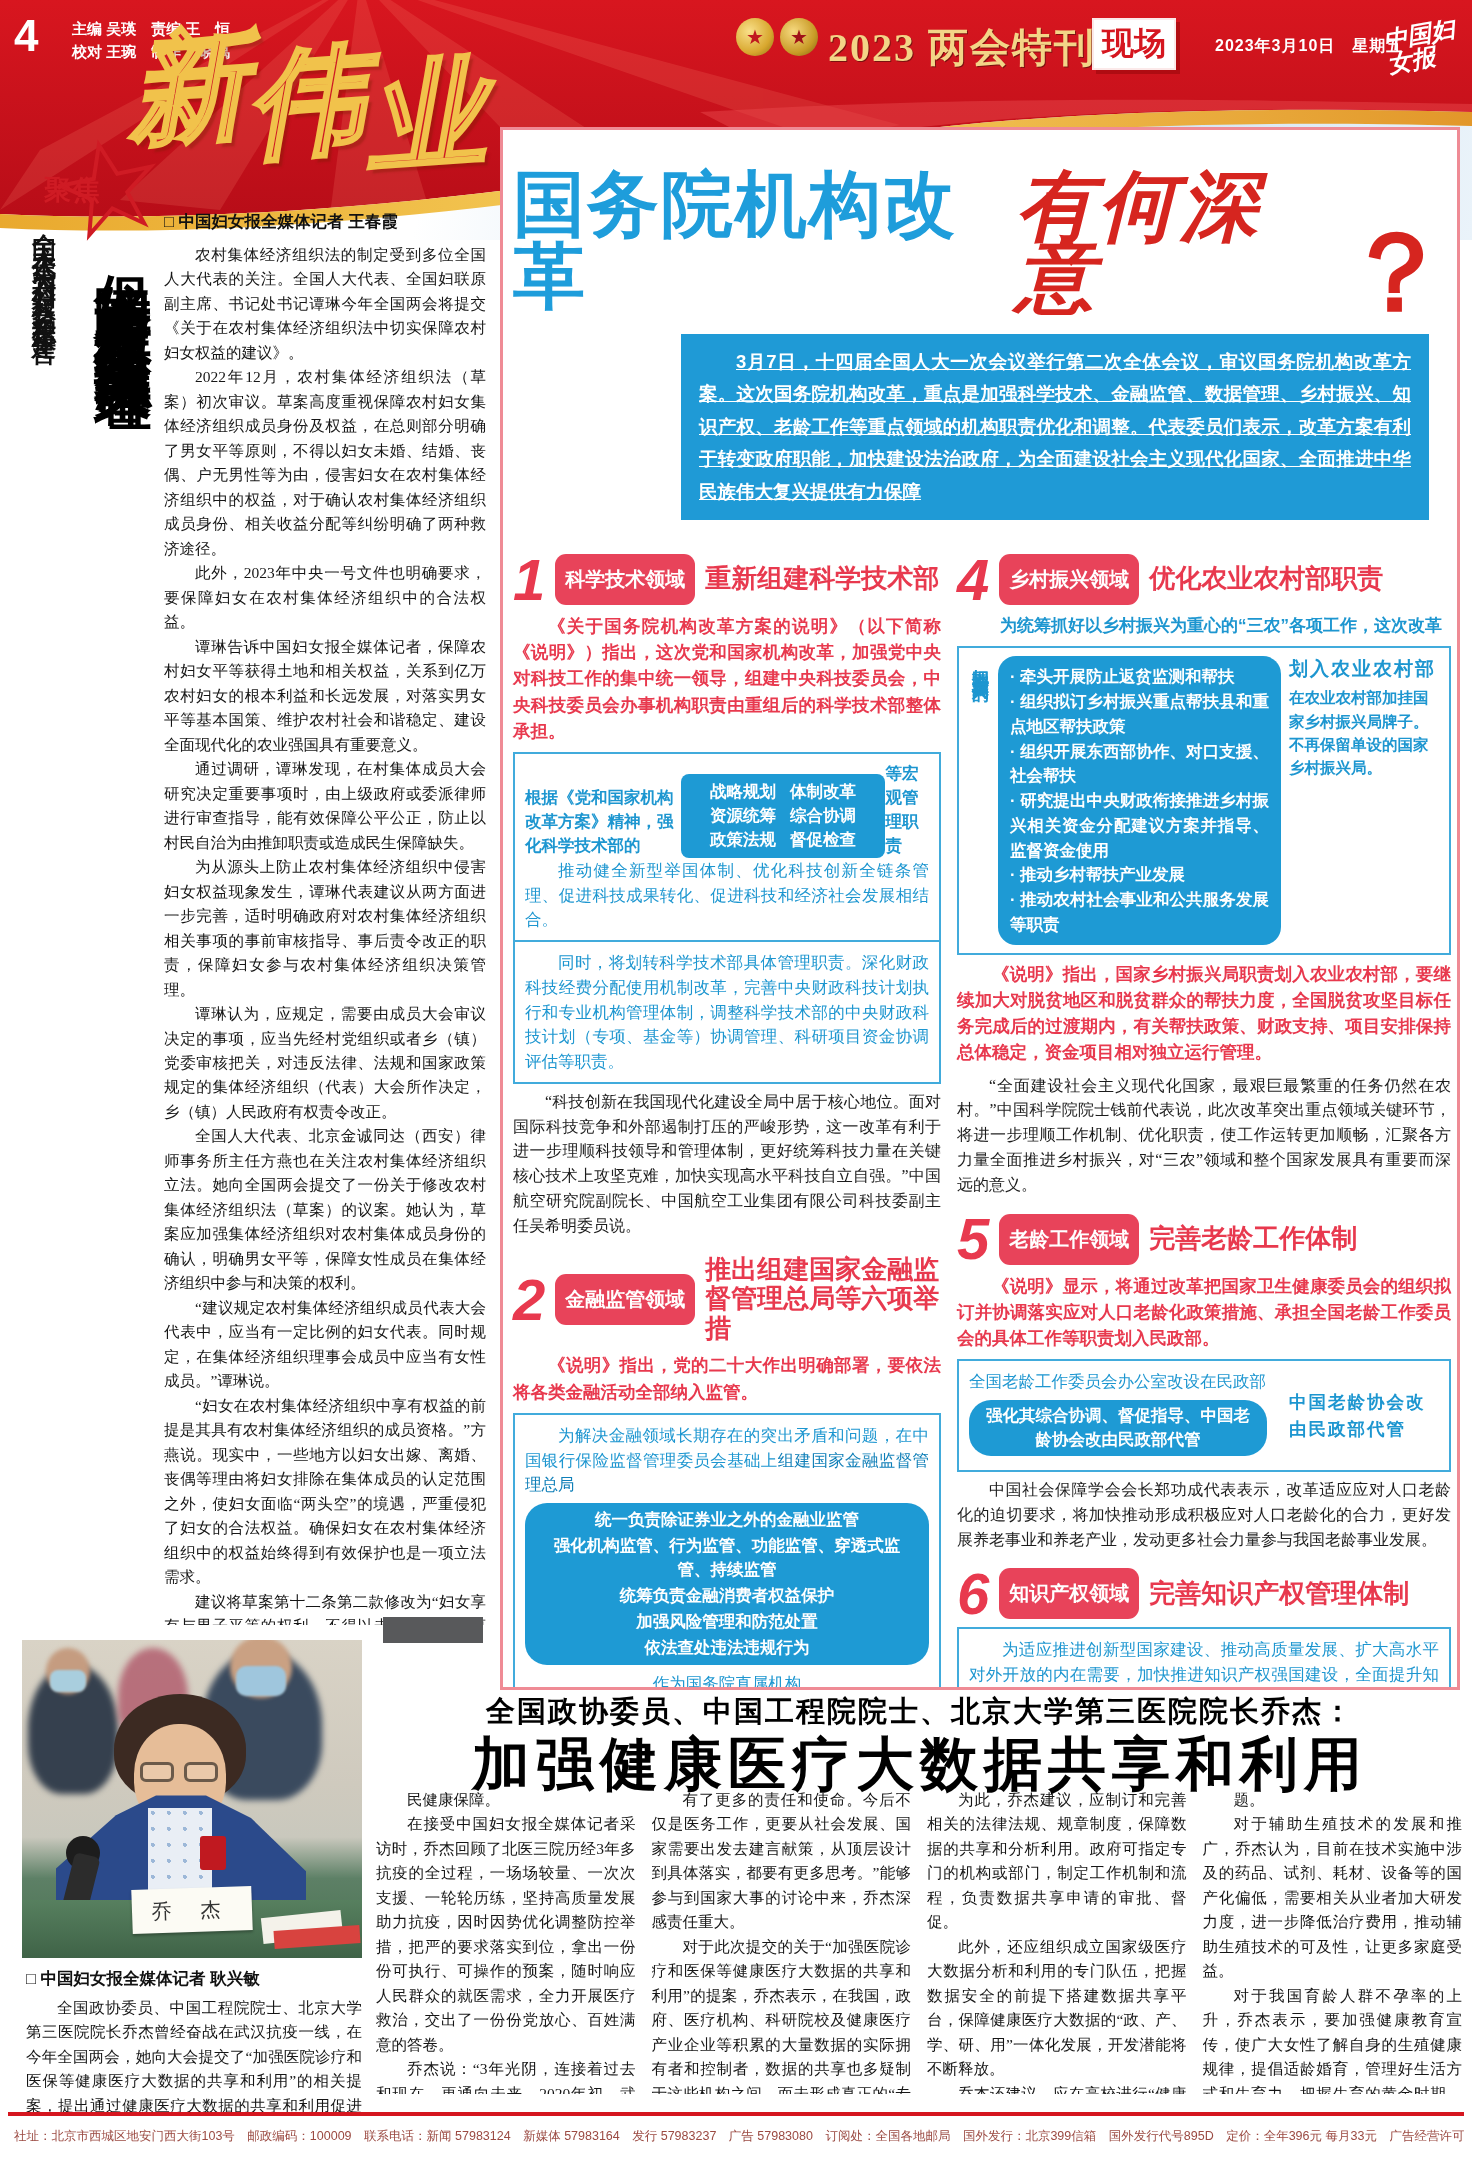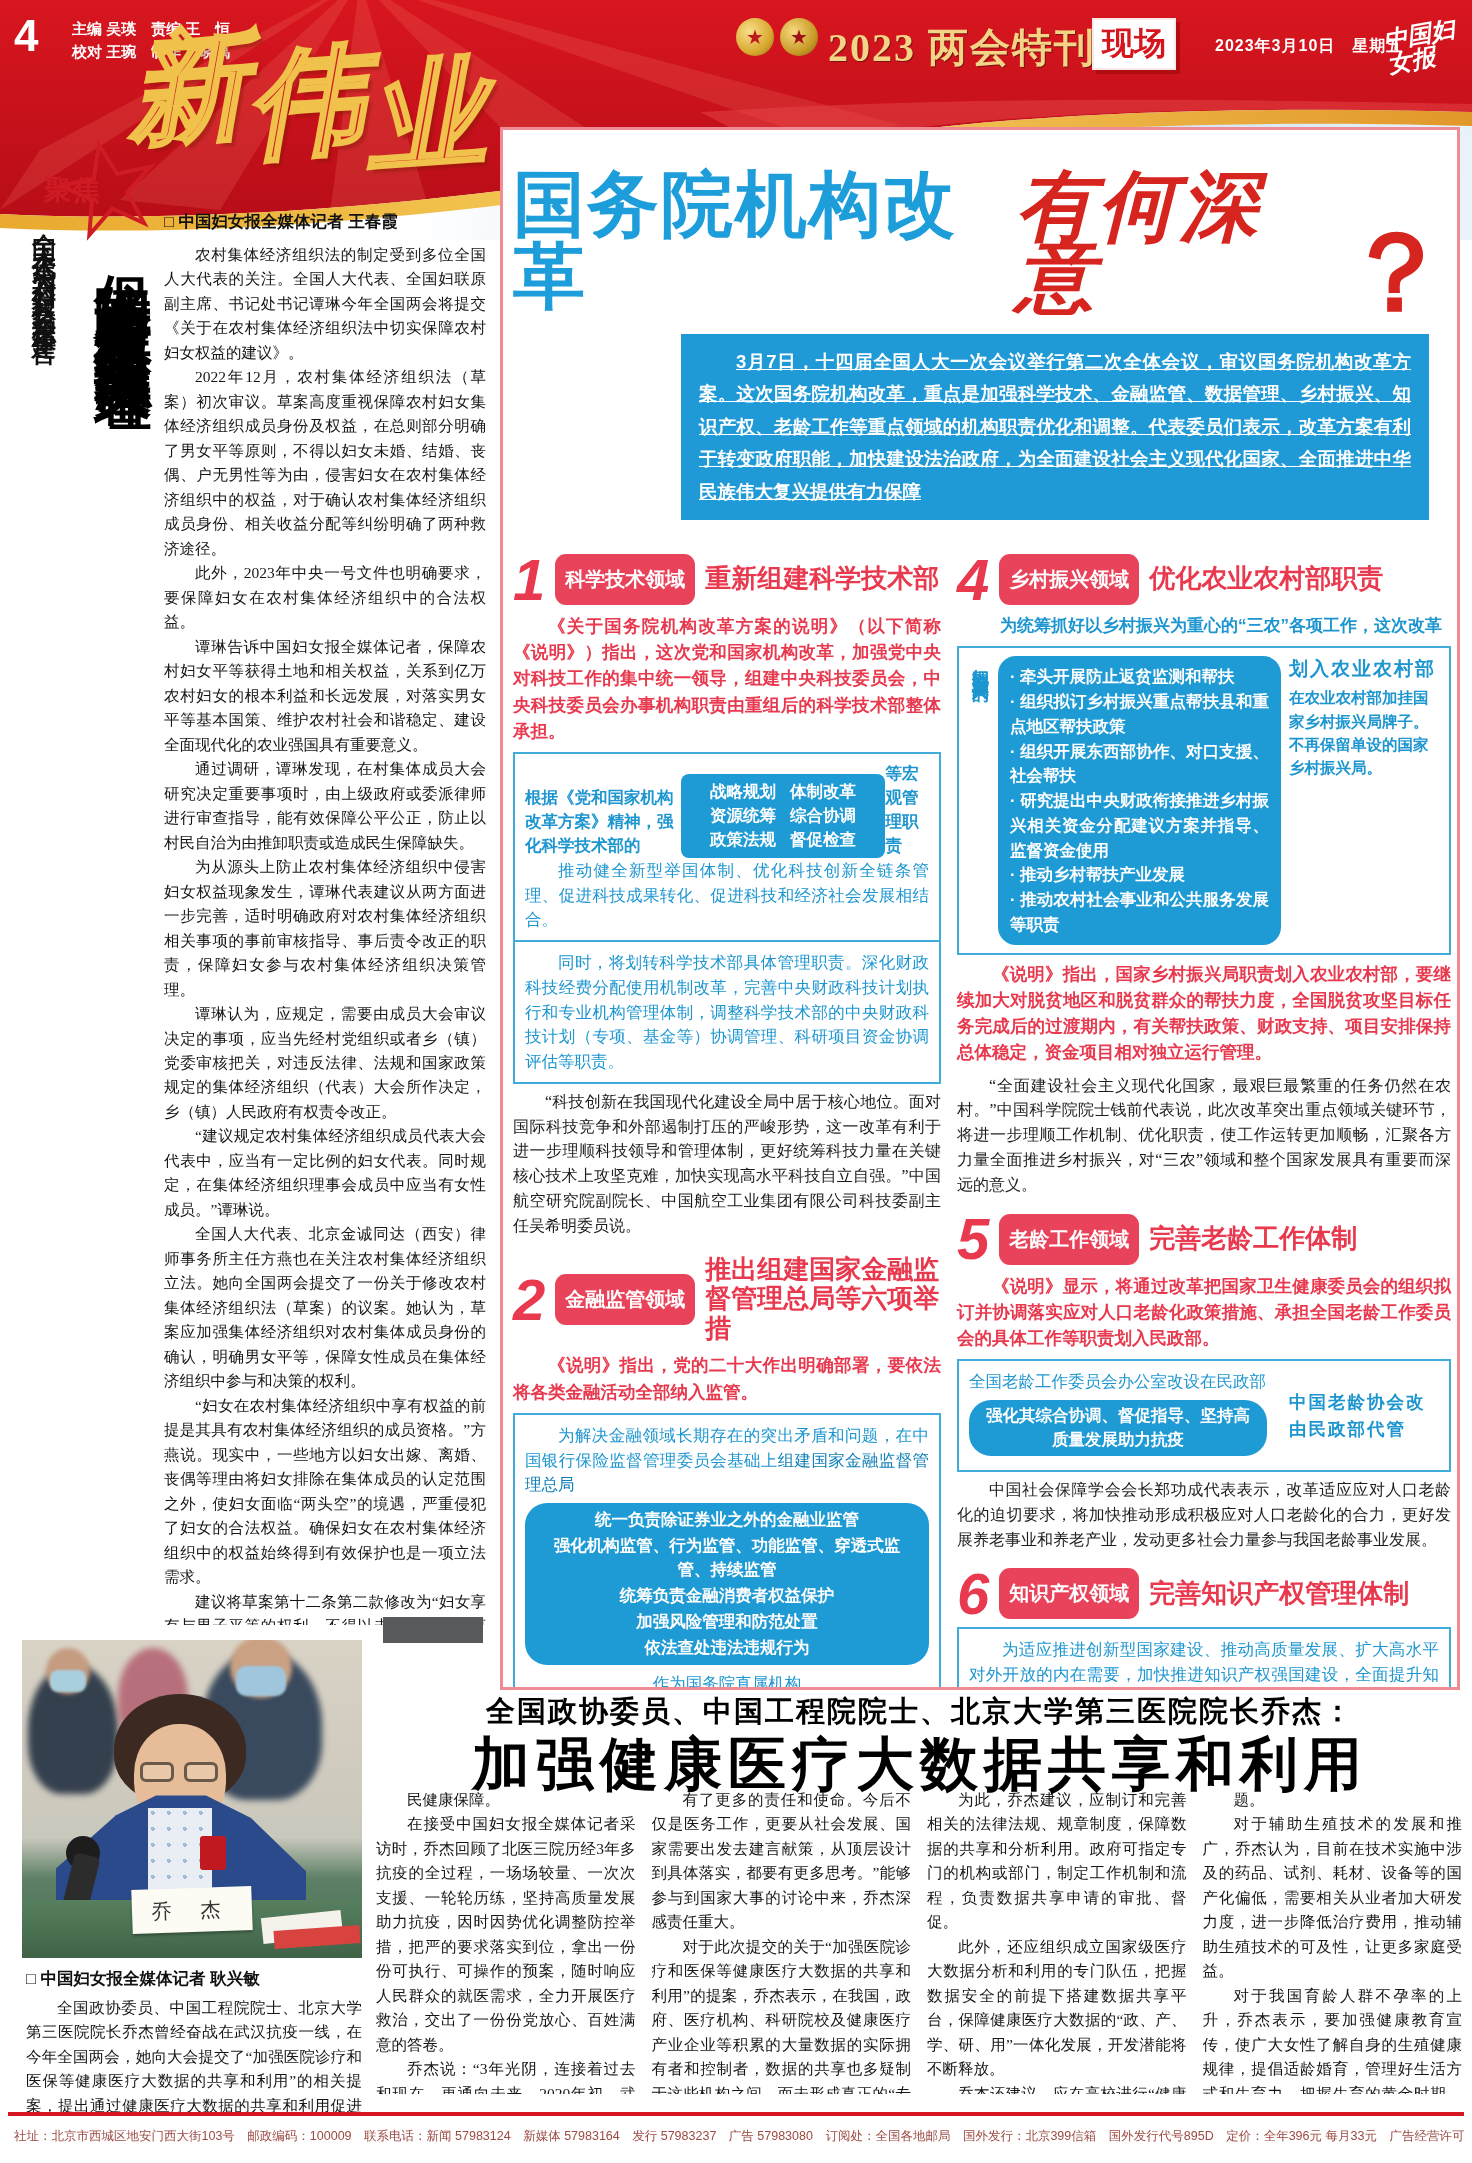--- a/index.html
+++ b/index.html
@@ -207,22 +207,22 @@
     <div class="left-body">
       <div class="byline">□ 中国妇女报全媒体记者 王春霞</div>
       <div>
           <div class="para">农村集体经济组织法的制定受到多位全国人大代表的关注。全国人大代表、全国妇联原副主席、书记处书记谭琳今年全国两会将提交《关于在农村集体经济组织法中切实保障农村妇女权益的建议》。</div>
           <div class="para">2022年12月，农村集体经济组织法（草案）初次审议。草案高度重视保障农村妇女集体经济组织成员身份及权益，在总则部分明确了男女平等原则，不得以妇女未婚、结婚、丧偶、户无男性等为由，侵害妇女在农村集体经济组织中的权益，对于确认农村集体经济组织成员身份、相关收益分配等纠纷明确了两种救济途径。</div>
           <div class="para">此外，2023年中央一号文件也明确要求，要保障妇女在农村集体经济组织中的合法权益。</div>
           <div class="para">谭琳告诉中国妇女报全媒体记者，保障农村妇女平等获得土地和相关权益，关系到亿万农村妇女的根本利益和长远发展，对落实男女平等基本国策、维护农村社会和谐稳定、建设全面现代化的农业强国具有重要意义。</div>
           <div class="para">通过调研，谭琳发现，在村集体成员大会研究决定重要事项时，由上级政府或委派律师进行审查指导，能有效保障公平公正，防止以村民自治为由推卸职责或造成民生保障缺失。</div>
           <div class="para">为从源头上防止农村集体经济组织中侵害妇女权益现象发生，谭琳代表建议从两方面进一步完善，适时明确政府对农村集体经济组织相关事项的事前审核指导、事后责令改正的职责，保障妇女参与农村集体经济组织决策管理。</div>
           <div class="para">谭琳认为，应规定，需要由成员大会审议决定的事项，应当先经村党组织或者乡（镇）党委审核把关，对违反法律、法规和国家政策规定的集体经济组织（代表）大会所作决定，乡（镇）人民政府有权责令改正。</div>
+          <div class="para">全国人大代表、北京金诚同达（西安）律师事务所主任方燕也在关注农村集体经济组织立法。她向全国两会提交了一份关于修改农村集体经济组织法（草案）的议案。她认为，草案应加强集体经济组织对农村集体成员身份的确认，明确男女平等，保障女性成员在集体经济组织中参与和决策的权利。</div>
           <div class="para">“建议规定农村集体经济组织成员代表大会代表中，应当有一定比例的妇女代表。同时规定，在集体经济组织理事会成员中应当有女性成员。”谭琳说。</div>
-          <div class="para">全国人大代表、北京金诚同达（西安）律师事务所主任方燕也在关注农村集体经济组织立法。她向全国两会提交了一份关于修改农村集体经济组织法（草案）的议案。她认为，草案应加强集体经济组织对农村集体成员身份的确认，明确男女平等，保障女性成员在集体经济组织中参与和决策的权利。</div>
           <div class="para">“妇女在农村集体经济组织中享有权益的前提是其具有农村集体经济组织的成员资格。”方燕说。现实中，一些地方以妇女出嫁、离婚、丧偶等理由将妇女排除在集体成员的认定范围之外，使妇女面临“两头空”的境遇，严重侵犯了妇女的合法权益。确保妇女在农村集体经济组织中的权益始终得到有效保护也是一项立法需求。</div>
           <div class="para">建议将草案第十二条第二款修改为“妇女享有与男子平等的权利，不得以未婚、结婚、离婚、丧偶、户无男性等为由，否定妇女农村集体经济组织的成员身份”。</div>
         </div>
     </div>
   </div>
   <div class="gray-bar"></div>
 
   <div class="reform">
     <div class="reform-head">
       <span class="rh-main">国务院机构改革</span>
@@ -313,21 +313,21 @@
 
         <div class="sec-head">
           <span class="sec-num">5</span>
           <span class="sec-tag">老龄工作领域</span>
           <span class="sec-title">完善老龄工作体制</span>
         </div>
         <div class="red-lead">《说明》显示，将通过改革把国家卫生健康委员会的组织拟订并协调落实应对人口老龄化政策措施、承担全国老龄工作委员会的具体工作等职责划入民政部。</div>
         <div class="blue-box s5-flex">
           <div class="s5-left">
             <div class="blue-text">全国老龄工作委员会办公室改设在民政部</div>
-            <div class="pill">强化其综合协调、督促指导、坚持高质量发展助力抗疫</div>
+            <div class="pill">强化其综合协调、督促指导、中国老龄协会改由民政部代管</div>
           </div>
           <div class="s5-right">中国老龄协会改由民政部代管</div>
         </div>
         <div class="quote">中国社会保障学会会长郑功成代表表示，改革适应应对人口老龄化的迫切要求，将加快推动形成积极应对人口老龄化的合力，更好发展养老事业和养老产业，发动更多社会力量参与我国老龄事业发展。</div>
 
         <div class="sec-head">
           <span class="sec-num">6</span>
           <span class="sec-tag">知识产权领域</span>
           <span class="sec-title">完善知识产权管理体制</span>
         </div>

